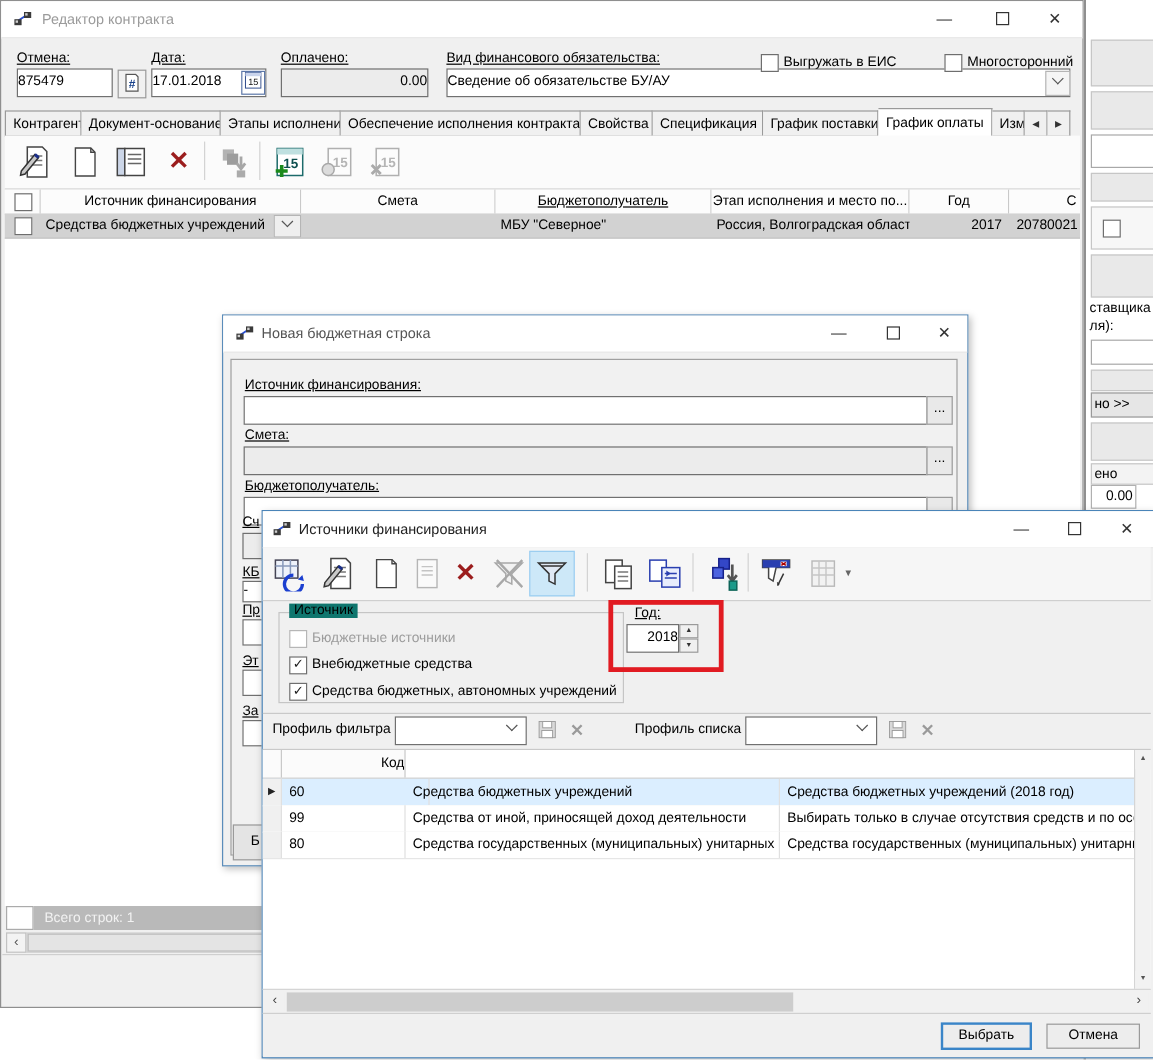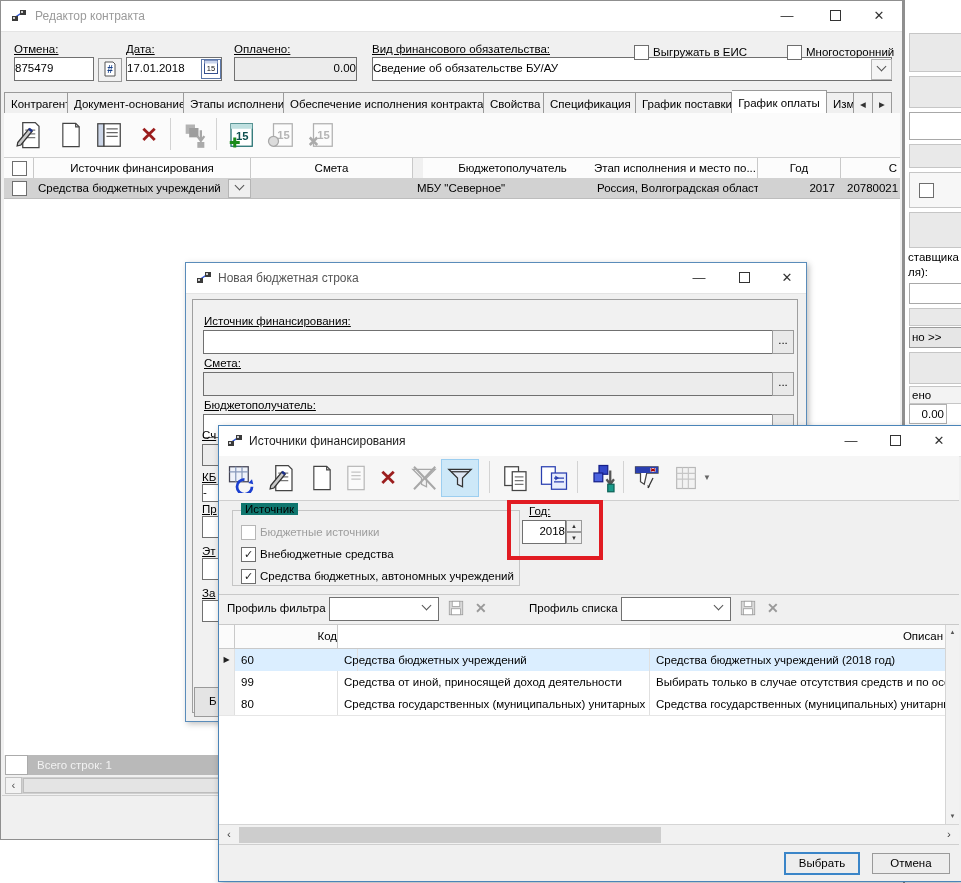--- a/index.html
+++ b/index.html
@@ -178,21 +178,21 @@
         <path d="M3 14 l6 6 M9 14 l-6 6" stroke="#ababab" stroke-width="2"></path>
       </svg>
     </div>
   </div>
 
   <div class="abs" style="left:3px;top:157px;width:896px;height:20px;border-bottom:1px solid #c9c9c9;">
     <div class="hcell" style="left:0;width:30px;"></div>
     <div class="cb" style="left:8px;top:3px;"></div>
     <div class="hcell" style="left:30px;width:217px;">Источник финансирования</div>
     <div class="hcell" style="left:247px;width:162px;">Смета</div>
-    <div class="hcell" style="left:419px;width:180px;">Бюджетополучатель</div>
+    <div class="hcell" style="left:409px;width:180px;text-decoration:underline;">Бюджетополучатель</div>
     <div class="hcell" style="left:589px;width:165px;">Этап исполнения и место по...</div>
     <div class="hcell" style="left:754px;width:83px;">Год</div>
     <div class="hcell" style="left:837px;width:59px;border-right:none;text-align:right;padding-right:3px;">С</div>
   </div>
 
   <div class="abs" style="left:3px;top:177px;width:896px;height:20px;background:#d2d2d2;border-bottom:1px solid #bdbdbd;">
     <div class="cb" style="left:8px;top:3px;"></div>
     <div class="rcell" style="left:30px;width:192px;">Средства бюджетных учреждений</div>
     <div class="combo-btn" style="left:224px;top:1px;width:21px;height:17px;line-height:15px;background:#efefef;"><span class="chev"></span></div>
     <div class="rcell" style="left:409px;width:180px;">МБУ "Северное"</div>
@@ -401,21 +401,20 @@
       <rect x="3" y="3" width="18" height="18" fill="#d9d9d9" stroke="#999"></rect>
       <rect x="7" y="3" width="10" height="7" fill="#fff" stroke="#999"></rect>
       <rect x="6" y="13" width="12" height="8" fill="#fff" stroke="#999"></rect>
     </svg>
   </div>
   <div class="abs grayx" style="left:548px;top:174px;">✕</div>
 
   <div class="abs" style="left:0;top:198px;width:740px;height:200px;background:#fff;border-top:1px solid #c9c9c9;">
     <div class="shead" style="left:0;width:16px;"></div>
     <div class="shead" style="left:16px;width:103px;">Код</div>
-    <div class="shead" style="left:431px;width:295px;text-align:right;padding-right:2px;border-right:none;">Описан</div>
     <div class="abs" style="left:0;top:23px;width:726px;height:1px;background:#c9c9c9;"></div>
 
     <div class="abs" style="left:0;top:24px;width:726px;height:22px;background:#dbeeff;border-bottom:1px solid #e6e6e6;">
       <div class="srow-cell" style="left:0;width:16px;background:#f0f0f0;padding:0;text-align:center;font-size:8px;color:#222;">▶</div>
       <div class="srow-cell" style="left:16px;width:123px;">60</div>
       <div class="srow-cell" style="left:119px;width:312px;">Средства бюджетных учреждений</div>
       <div class="srow-cell" style="left:431px;width:295px;border-right:none;">Средства бюджетных учреждений (2018 год)</div>
     </div>
 
     <div class="abs" style="left:0;top:46px;width:726px;height:22px;background:#fff;border-bottom:1px solid #e6e6e6;">

